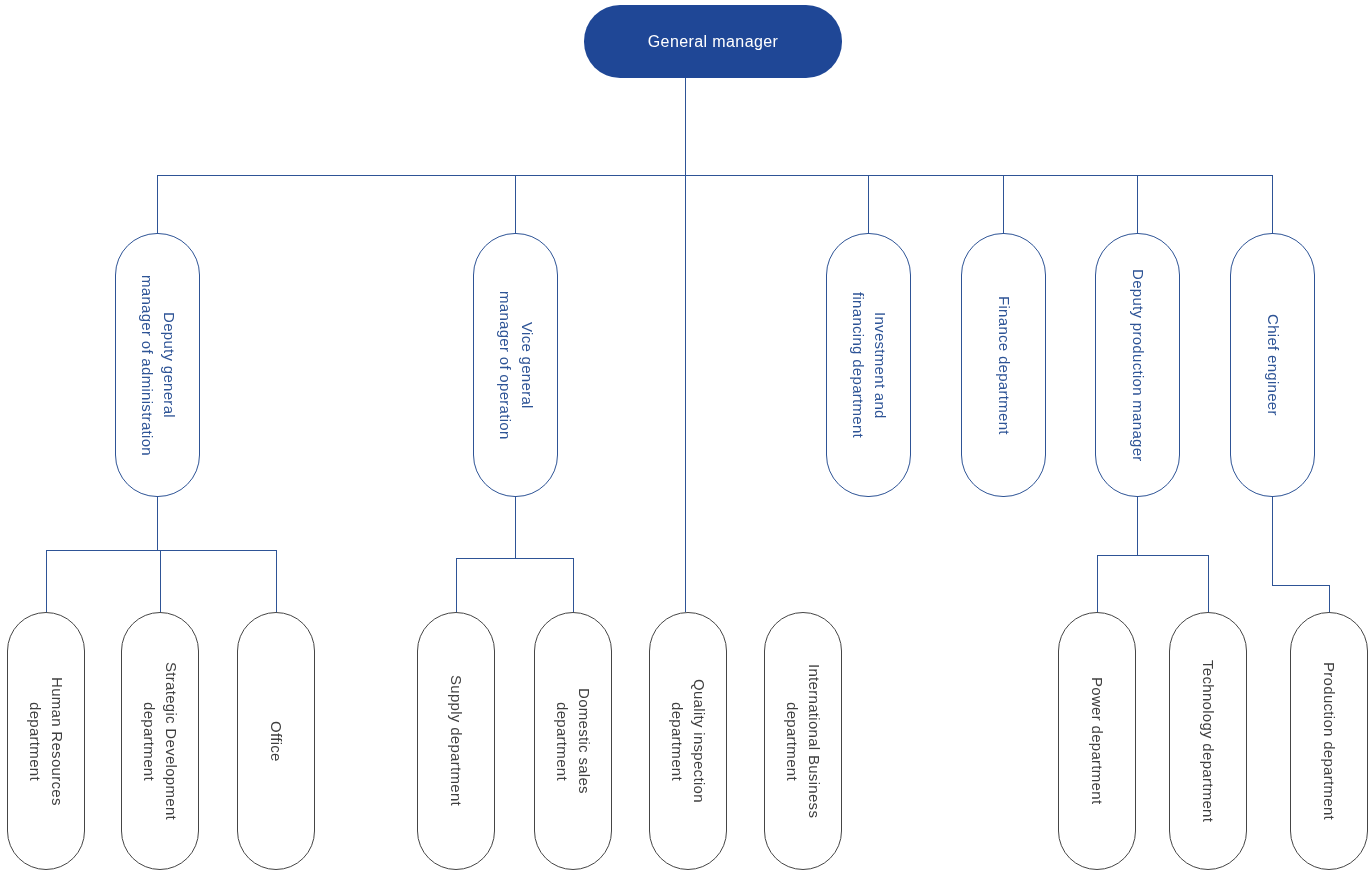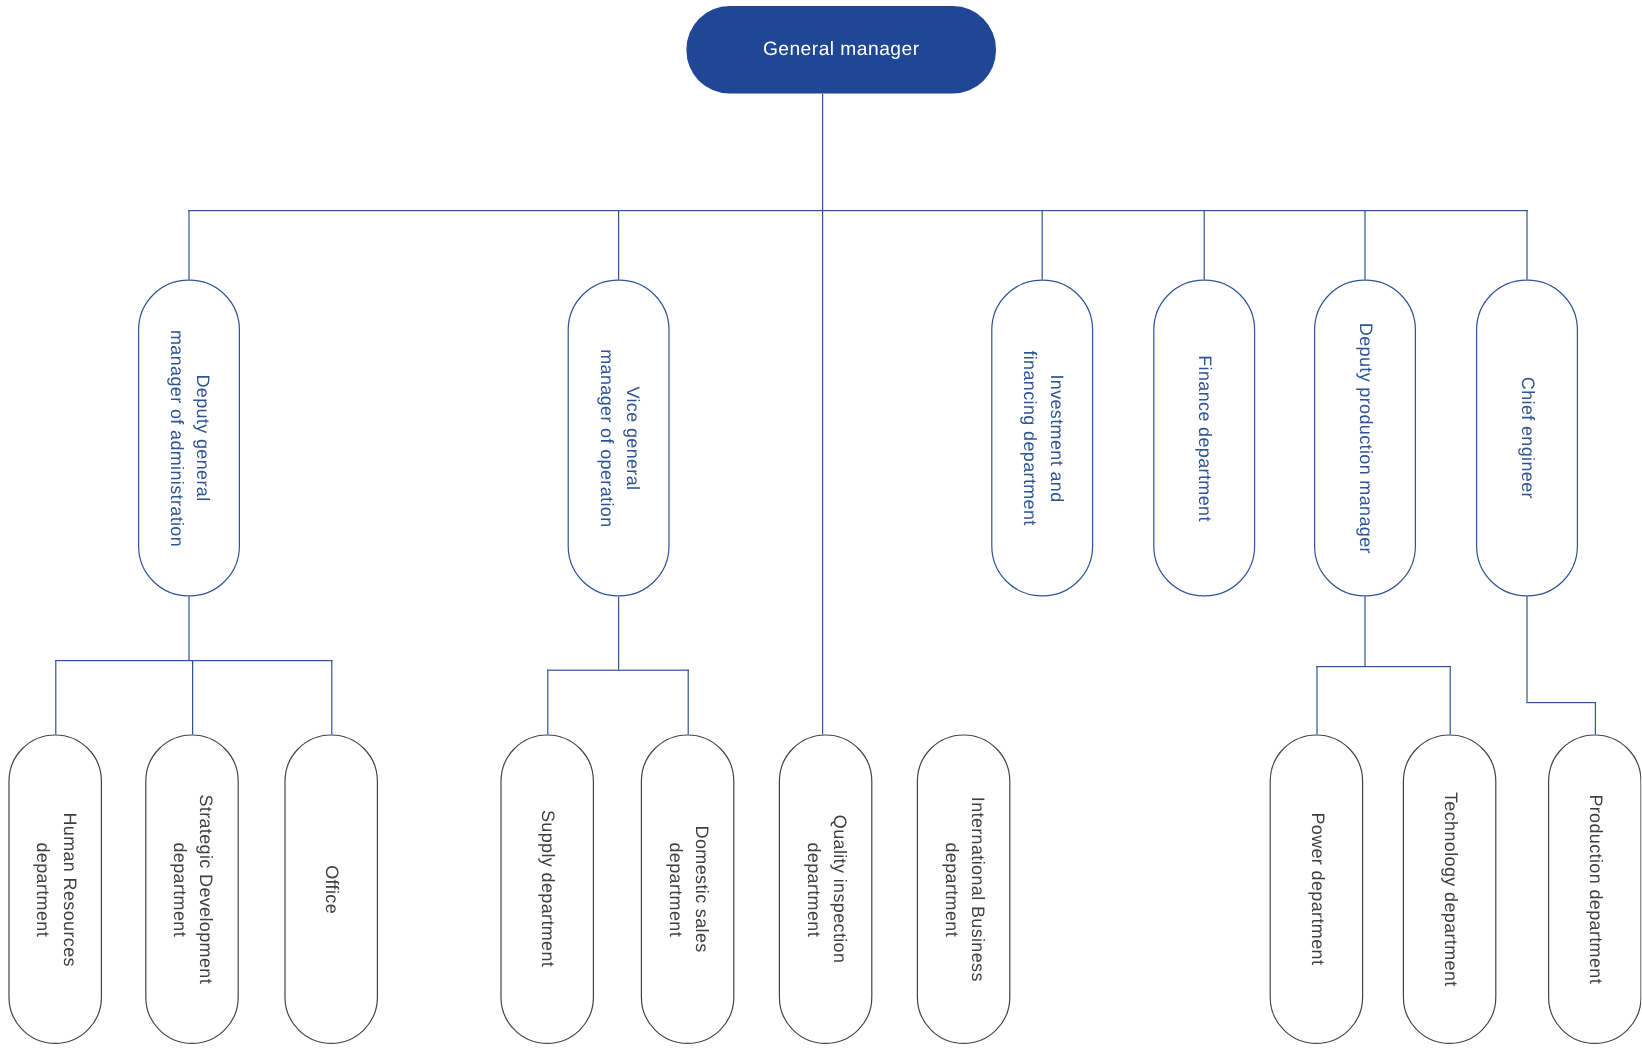--- a/index.html
+++ b/index.html
@@ -86,21 +86,21 @@
 
   <div class="line v" style="left:1137px;top:497px;height:58px"></div>
   <div class="line h" style="left:1097px;top:555px;width:112px"></div>
   <div class="line v" style="left:1097px;top:555px;height:57px"></div>
   <div class="line v" style="left:1208px;top:555px;height:57px"></div>
 
   <div class="line v" style="left:1272px;top:497px;height:88px"></div>
   <div class="line h" style="left:1272px;top:585px;width:58px"></div>
   <div class="line v" style="left:1329px;top:585px;height:27px"></div>
 
-  <div class="root-node" style="left:572px;top:5px;width:258px;height:73px">
+  <div class="root-node" style="left:584px;top:5px;width:258px;height:73px">
     <span>General manager</span>
   </div>
 
   <div class="pill manager" style="left:115px;top:233px;width:85px;height:264px">
     <span class="vtext">Deputy general
 manager of administration</span>
   </div>
   <div class="pill manager" style="left:473px;top:233px;width:85px;height:264px">
     <span class="vtext">Vice general
 manager of operation</span>

